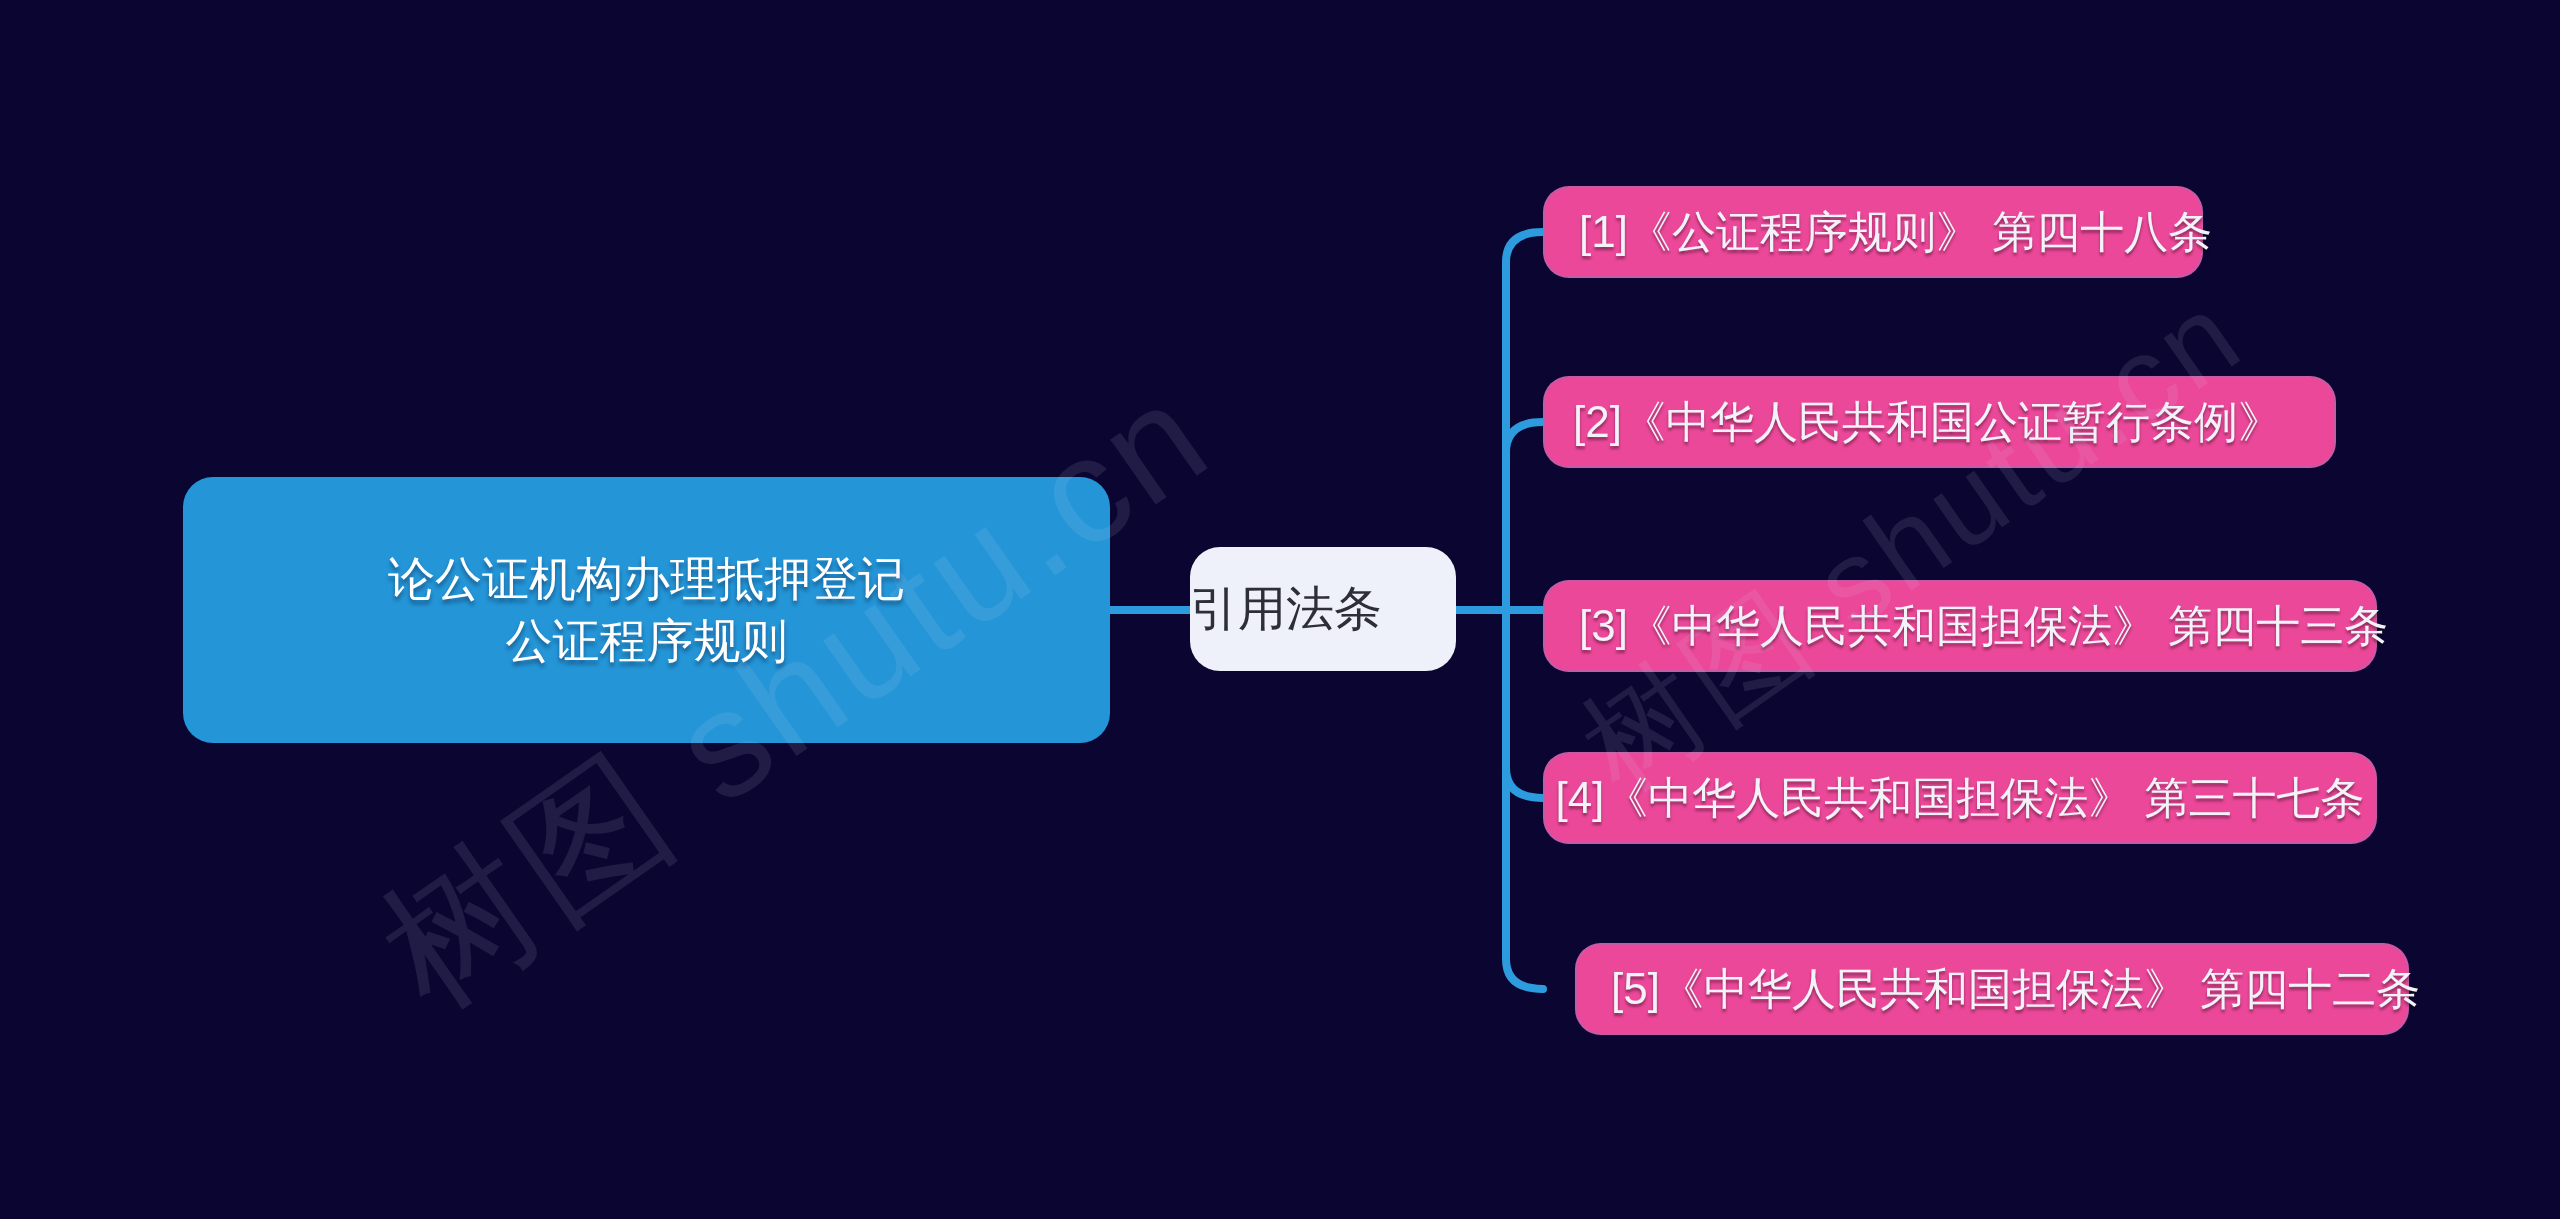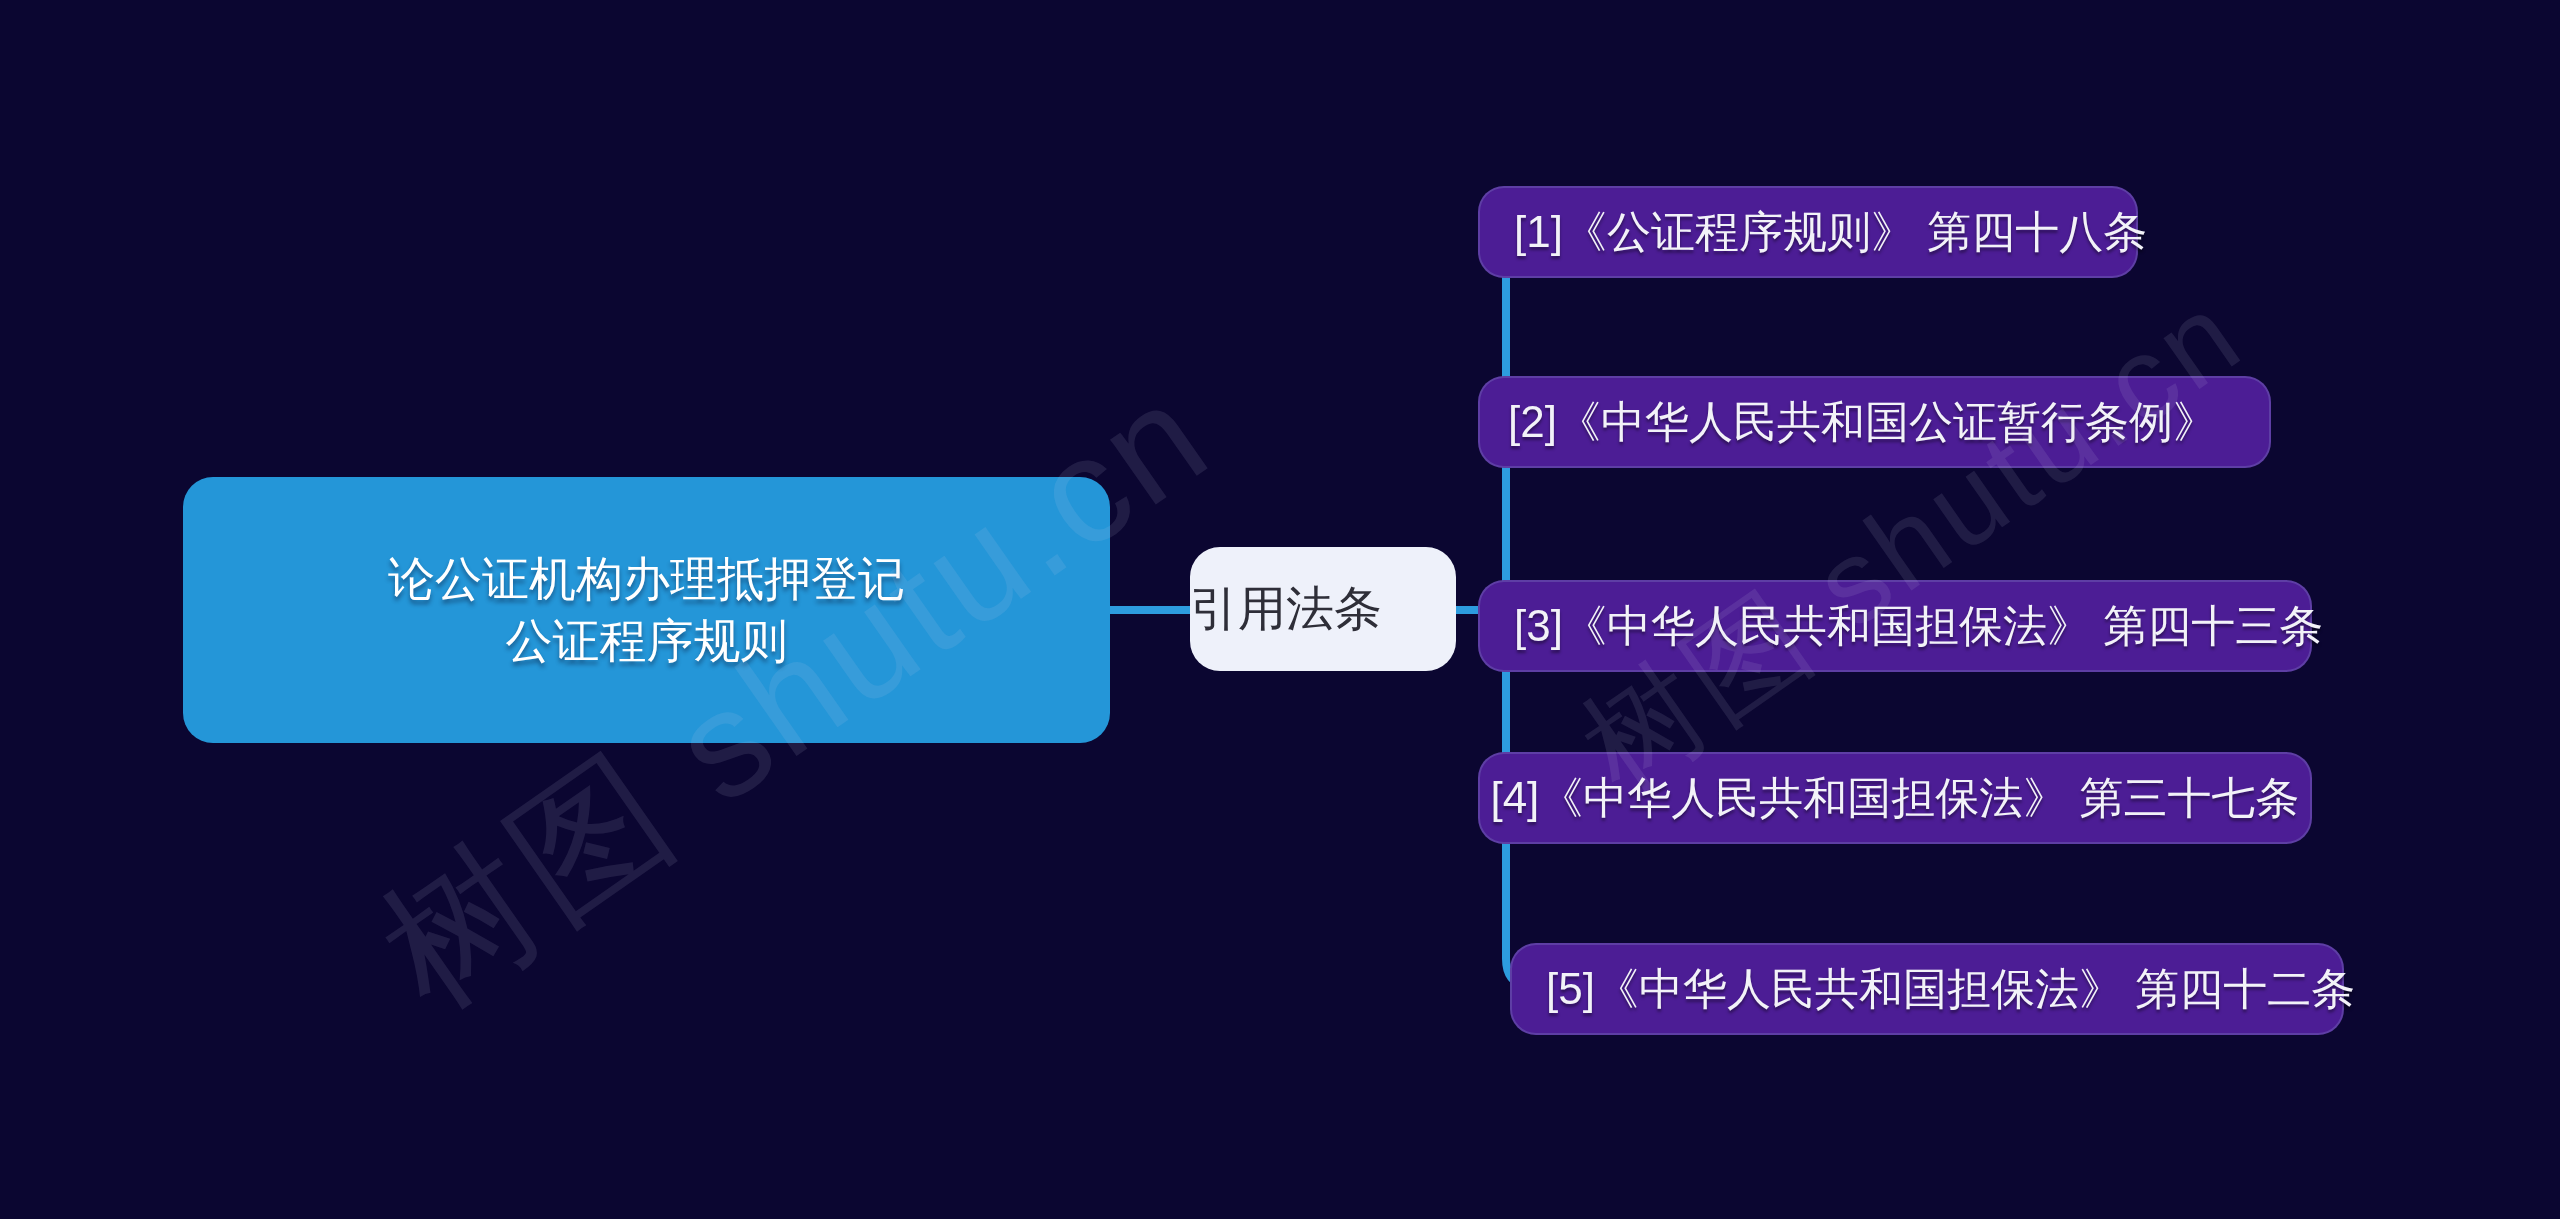--- a/index.html
+++ b/index.html
@@ -54,23 +54,23 @@
     top: 547px;
     width: 266px;
     height: 124px;
     background: #eef1fa;
     border-radius: 30px;
     justify-content: flex-start;
     color: #2e2e38;
     font-size: 48px;
   }
   .node-child {
-    left: 1478px;
+    left: 1543px;
     height: 92px;
-    background: #4c1d95;
+    background: #ec4899;
     border: 2px solid rgba(130, 127, 195, 0.35);
     border-radius: 26px;
     padding: 0 34px;
     color: #f2f2f8;
     font-size: 44px;
     white-space: nowrap;
     text-shadow: 0 3px 3px rgba(0, 0, 0, 0.4);
   }
   .c1 { top: 186px; width: 660px; }
   .c2 { top: 376px; width: 793px; padding-left: 28px; }

